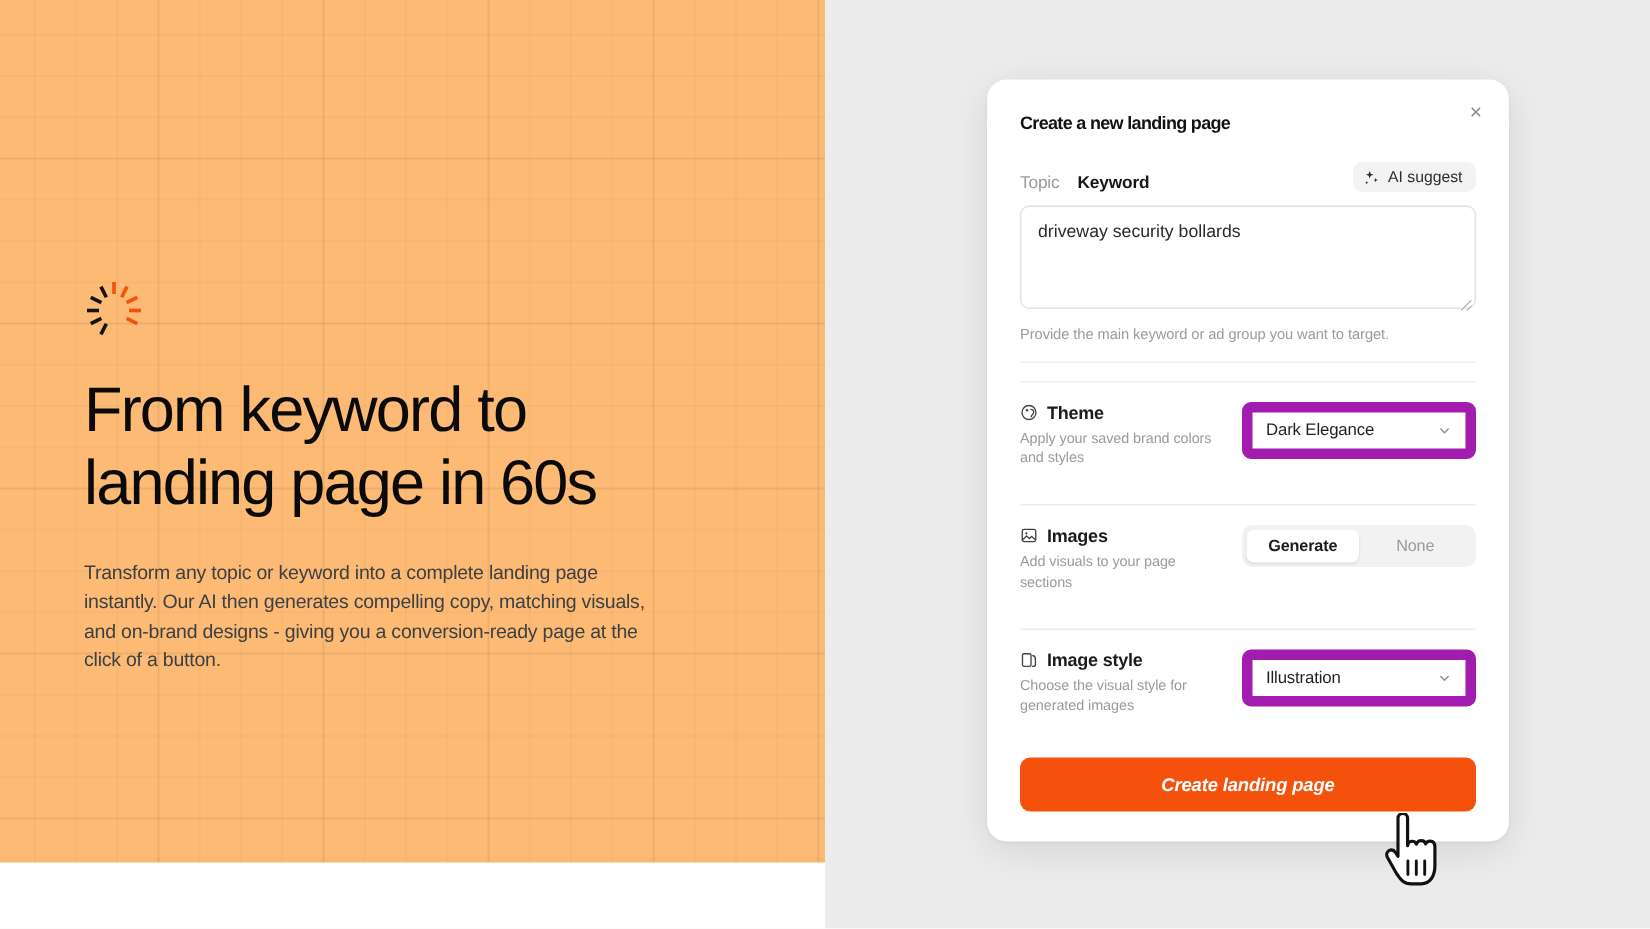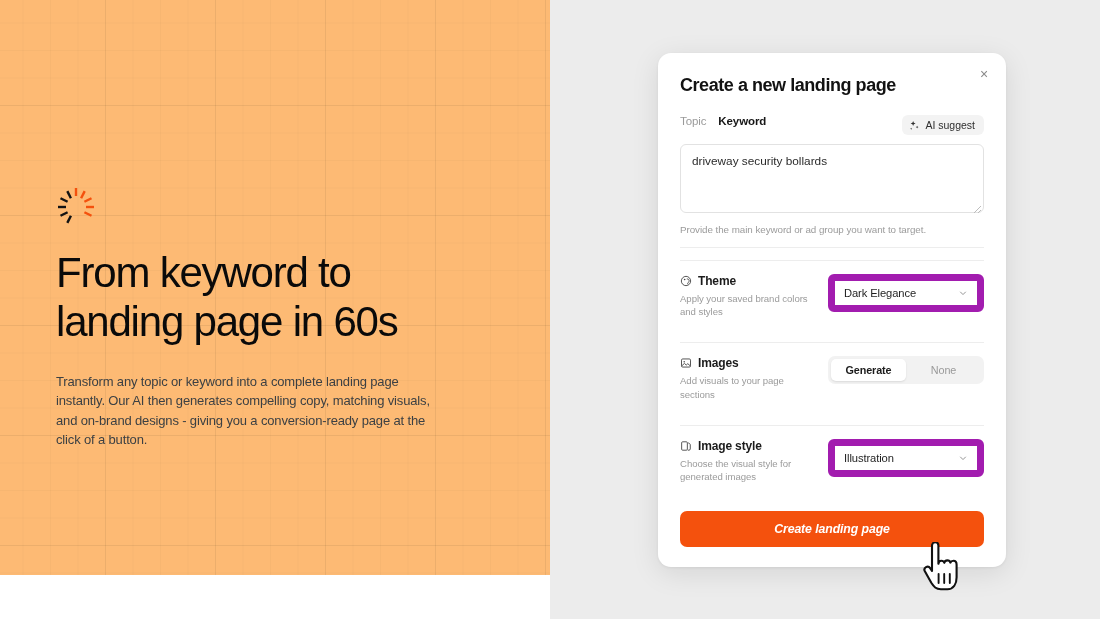--- a/index.html
+++ b/index.html
@@ -70,27 +70,27 @@
     padding: 22px 22px 20px 22px;
   }
   .close-btn {
     position: absolute; right: 12px; top: 11px;
     width: 20px; height: 20px;
     display: flex; align-items: center; justify-content: center;
     color: #8a8a8a; font-size: 14px; line-height: 1;
     cursor: pointer; background: none; border: none;
   }
   .modal-title {
-    font-size: 18px; font-weight: 700; color: #121212;
+    font-size: 12px; font-weight: 700; color: #121212;
     letter-spacing: -0.45px; margin-bottom: 19px;
   }
 
   
   .tab-row {
-    display: flex; align-items: flex-start; justify-content: space-between;
+    display: flex; align-items: flex-end; justify-content: space-between;
     margin-bottom: 9px;
   }
   .tabs { display: flex; gap: 12px; align-items: baseline; }
   .tab { font-size: 11.5px; color: #9a9a9a; cursor: pointer; letter-spacing: -0.1px; }
   .tab.active { color: #171717; font-weight: 700; }
   .ai-suggest {
     display: flex; align-items: center; gap: 5px;
     background: #f3f3f3; border-radius: 6px;
     padding: 4px 9px 4px 7px;
     font-size: 10.5px; color: #2f2f2f; cursor: pointer;

